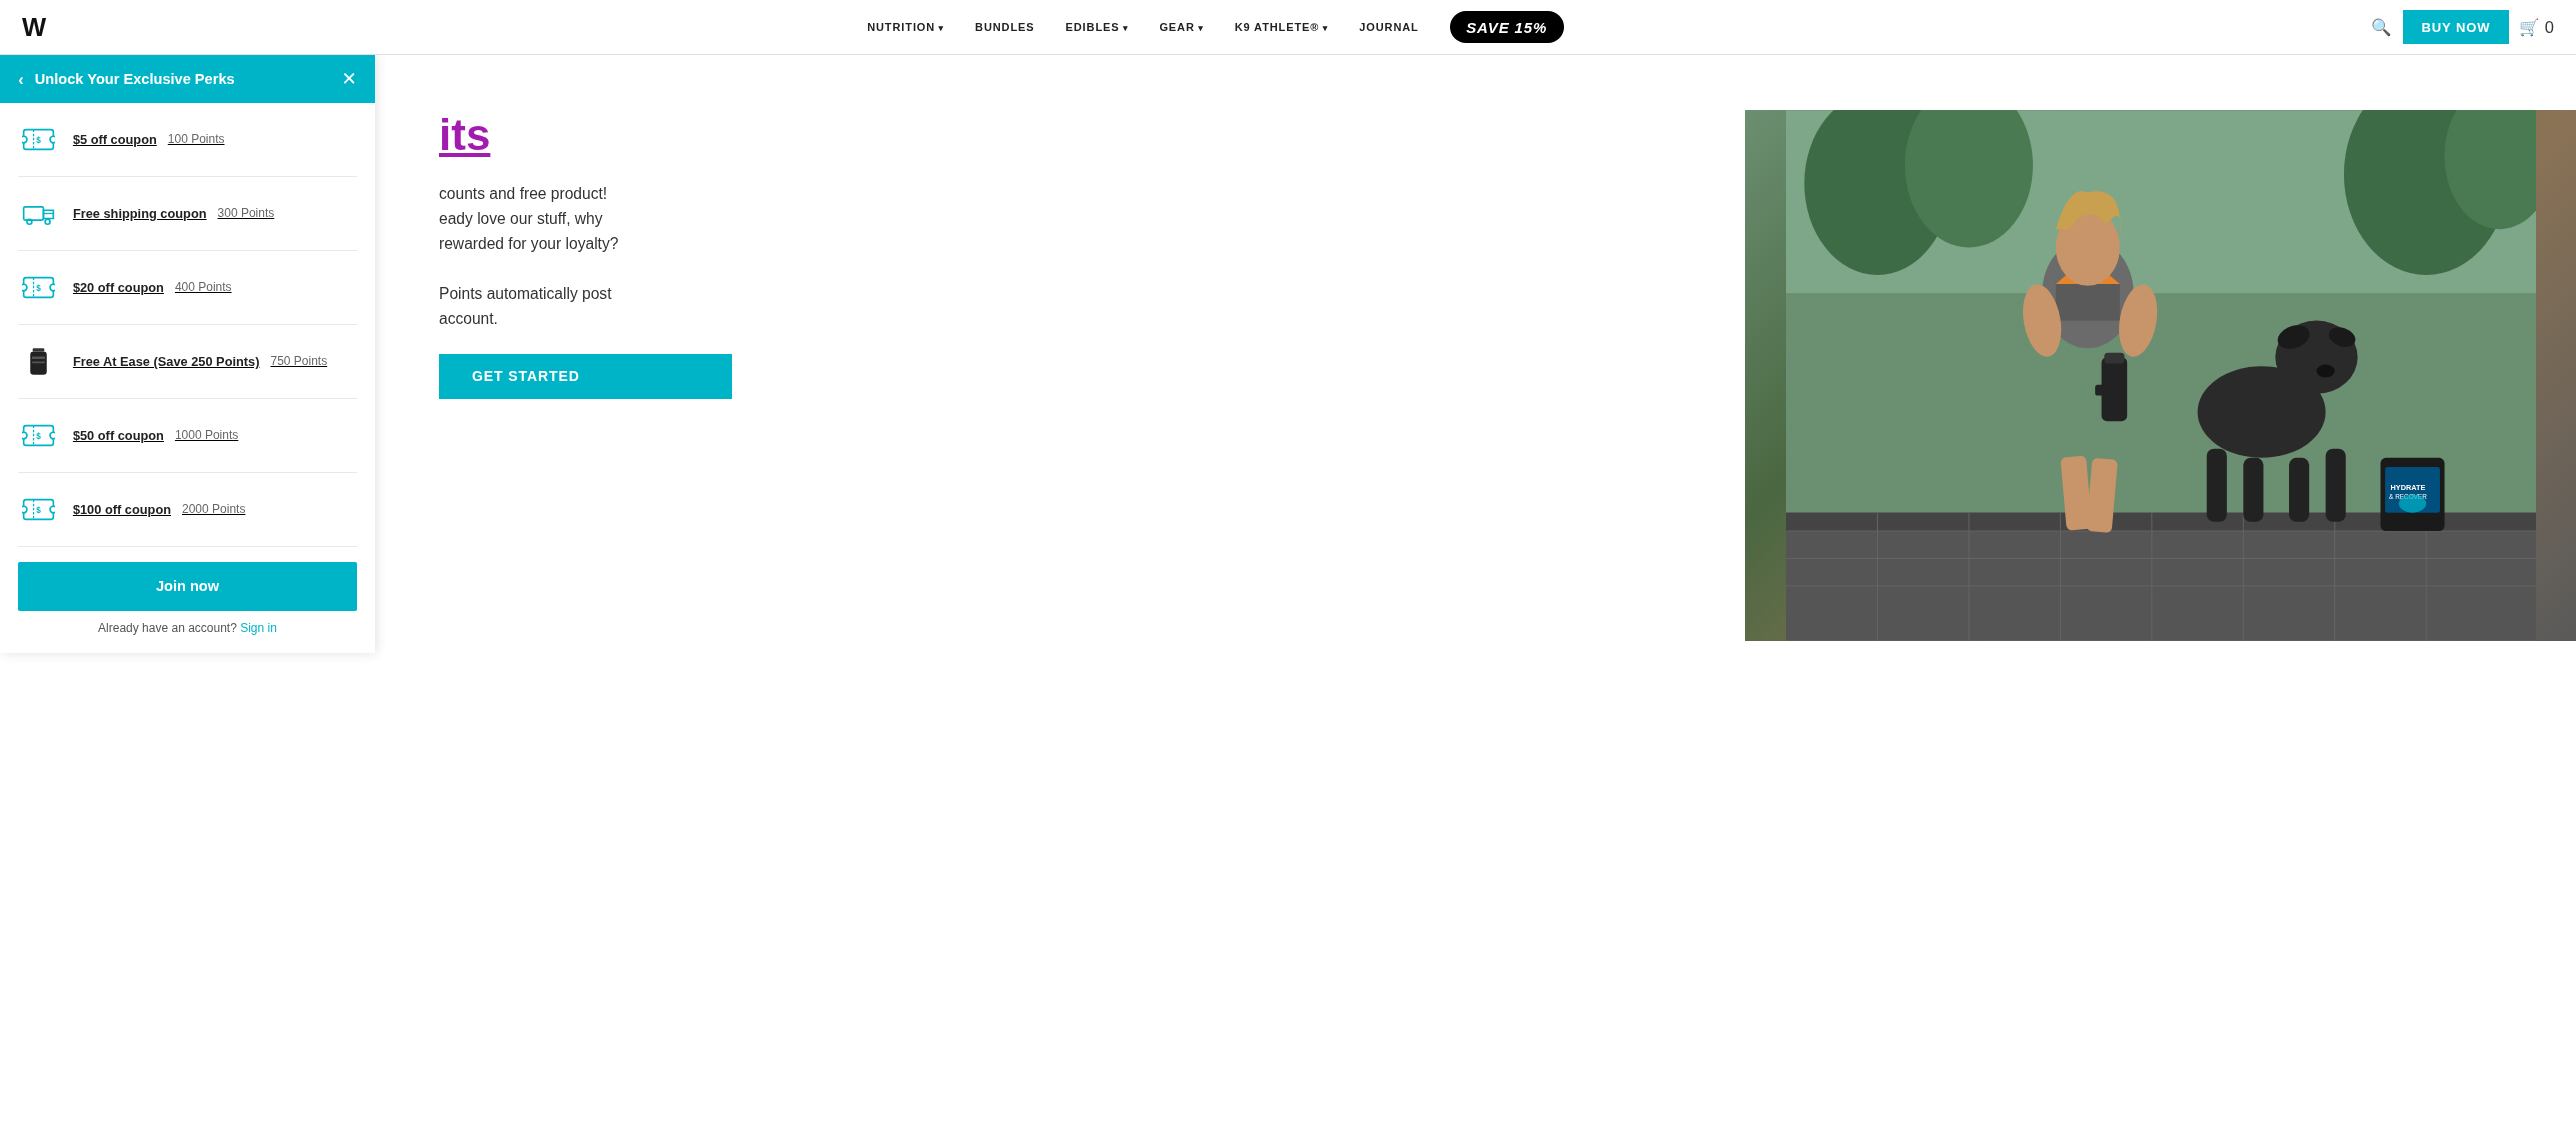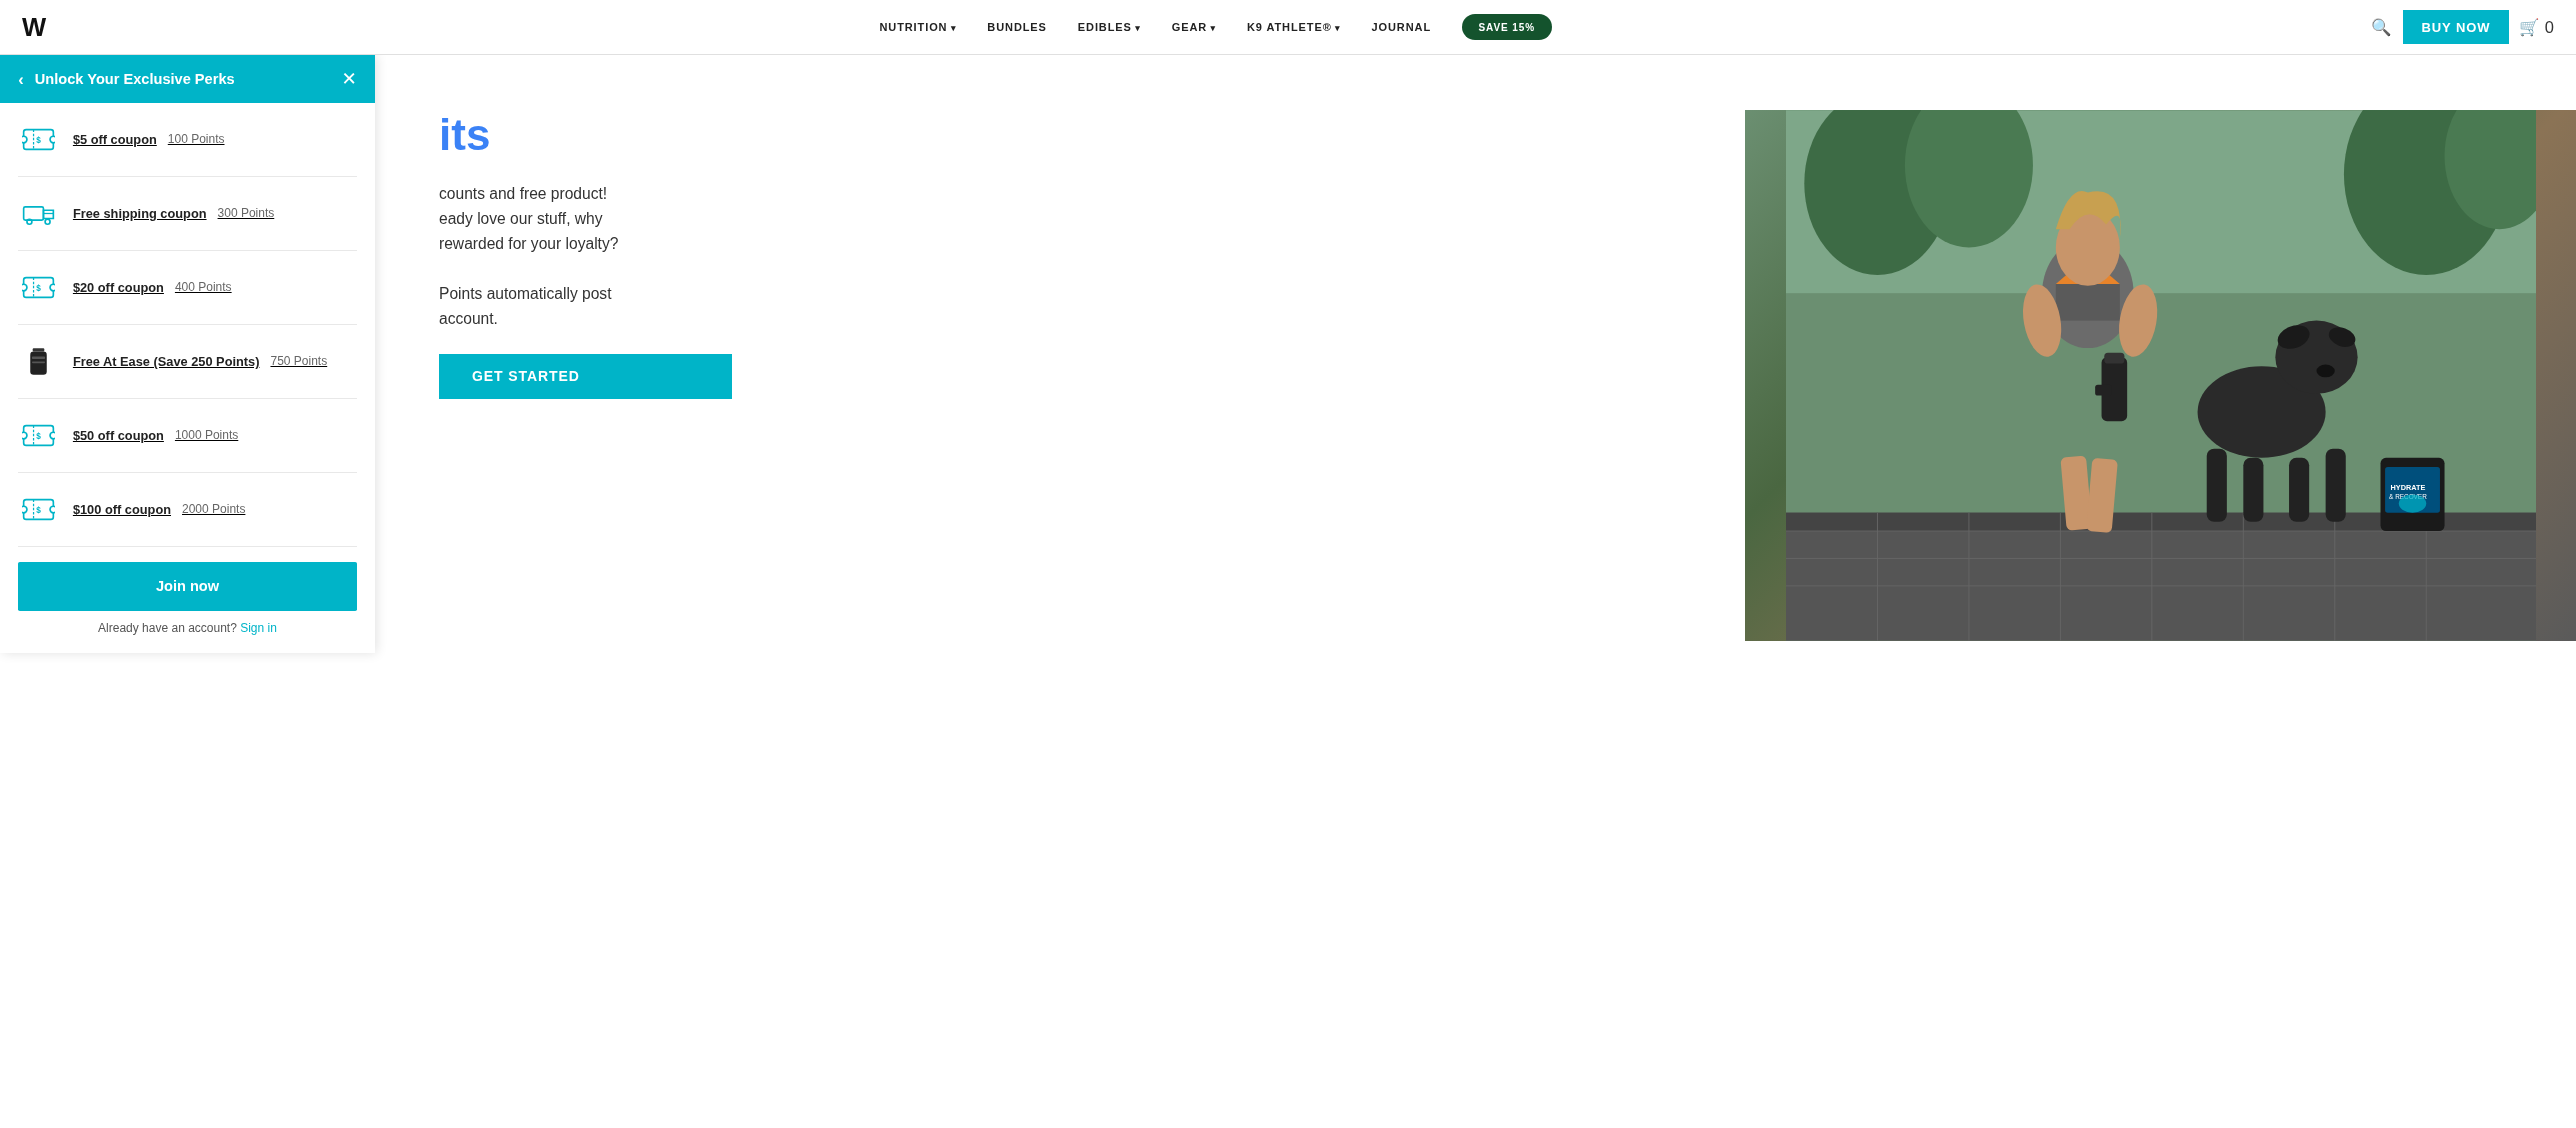--- a/index.html
+++ b/index.html
@@ -37,29 +37,30 @@
       color: #222;
       text-transform: uppercase;
       cursor: pointer;
       white-space: nowrap;
     }
     .nav-link.has-arrow::after {
       content: ' ▾';
       font-size: 9.1px;
     }
     .nav-save-btn {
-      background: #14532d;
+      background: #000000;
       color: #fff;
       border: none;
       border-radius: 22px;
       padding: 7.3px 16.5px;
-      font-size: 10px;
+      font-size: 15px;
       font-weight: 700;
       letter-spacing: 0.9px;
       cursor: pointer;
+      font-style: italic;
     }
     .nav-right {
       display: flex;
       align-items: center;
       gap: 11px;
       margin-left: 22px;
     }
     .nav-search-icon { font-size: 16.5px; cursor: pointer; color: #333; }
     .nav-buy-btn {
       background: #00b4c8;
@@ -192,21 +193,22 @@
       margin-left: 0;
       padding: 55px 55px 55px 439px;
       flex: 1;
       display: flex;
       flex-direction: column;
       gap: 22px;
     }
     .page-heading {
       font-size: 44px;
       font-weight: 900;
-      color: #3b82f6;
+      color: #a21caf;
+      text-decoration: underline;
     }
     .page-body-text {
       font-size: 15.6px;
       color: #333;
       line-height: 1.6;
       max-width: 476px;
     }
     .get-started-btn {
       background: #00b4c8;
       color: #fff;

